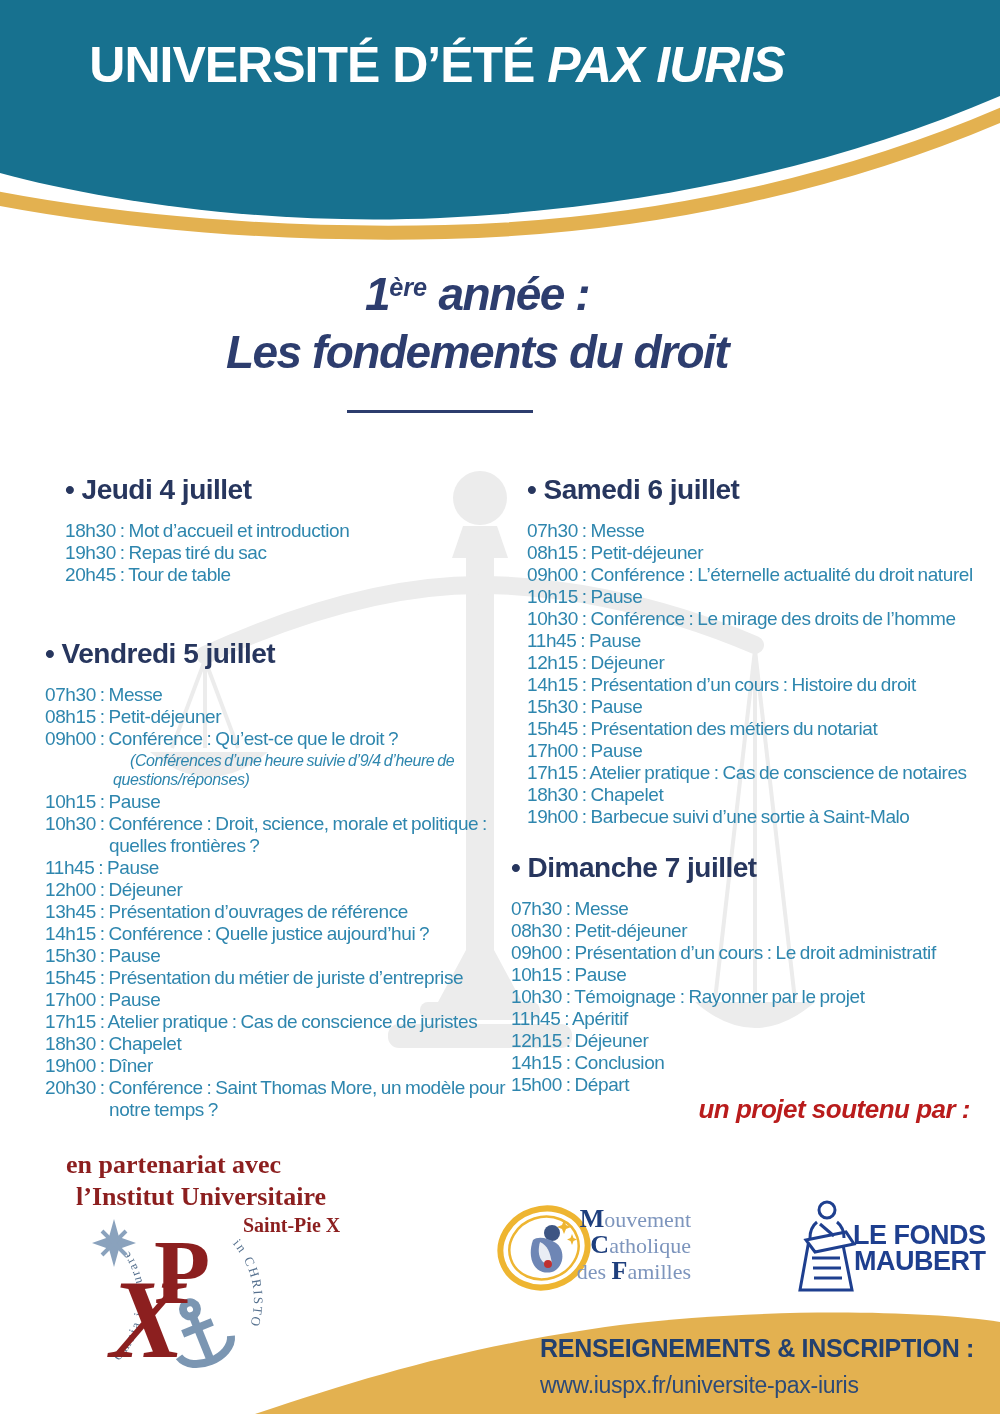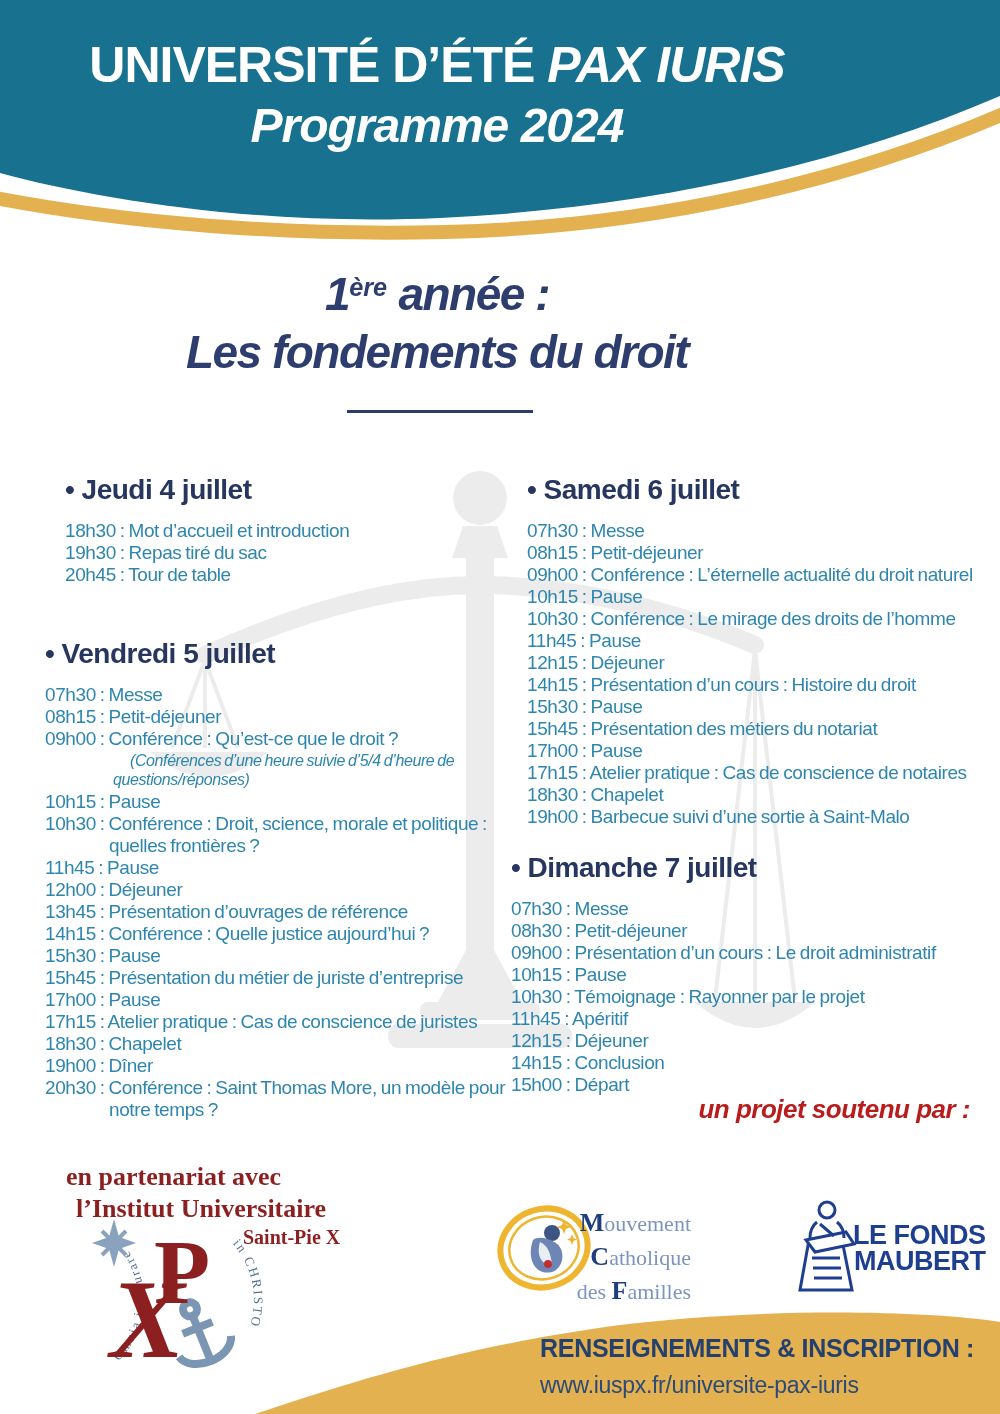--- a/index.html
+++ b/index.html
@@ -8,49 +8,49 @@
     font-family:"Liberation Sans",sans-serif;
   }
   
   .banner-svg{position:absolute;left:0;top:0;}
   .banner-text{position:absolute;left:0;top:36px;width:874px;text-align:center;color:#ffffff;}
   .banner-line1{font-size:50px;font-weight:bold;letter-spacing:-1px;line-height:58px;}
   .banner-line1 .it{font-style:italic;}
   .banner-line2{font-size:48px;font-weight:bold;font-style:italic;letter-spacing:-1px;line-height:56px;margin-top:4px;}
   
   .main-heading{position:absolute;left:0;top:258px;width:874px;text-align:center;
-    color:#2d3d6e;font-weight:bold;font-style:italic;}
+    color:#2d3d6e;font-weight:bold;font-style:italic;padding-left:40px;}
   .mh-line{font-size:46px;line-height:58px;letter-spacing:-1.5px;}
   .mh-line sup{font-size:55%;vertical-align:14px;letter-spacing:0;}
   .heading-rule{position:absolute;left:347px;top:410px;width:186px;height:3px;background:#2d3d6e;}
   
   .watermark{position:absolute;left:0;top:430px;pointer-events:none;}
   
   .day-section{position:absolute;}
   .day-header{color:#27365e;font-size:28px;font-weight:bold;letter-spacing:-0.5px;line-height:32px;margin-bottom:14px;}
   .items{color:#2e86ae;font-size:19px;line-height:22px;letter-spacing:-0.4px;word-spacing:-1px;}
   .item{padding-left:64px;text-indent:-64px;}
   .item.note{font-style:italic;font-size:16px;line-height:19px;padding-left:0;
     margin:1px 0 2px 68px;text-indent:17px;width:400px;}
   #sec-jeudi{left:45px;top:474px;width:478px;margin-left:20px;}
   #sec-vendredi{left:45px;top:638px;width:480px;}
   #sec-samedi{left:527px;top:474px;width:472px;}
   #sec-dimanche{left:511px;top:852px;width:472px;}
   
-  .partner-line{position:absolute;color:#8c1f1f;font-family:"Liberation Serif",serif;font-weight:bold;margin-top:12px;}
+  .partner-line{position:absolute;color:#8c1f1f;font-family:"Liberation Serif",serif;font-weight:bold;}
   #partner-l1{left:66px;top:1150px;font-size:26px;}
   #partner-l2{left:76px;top:1182px;font-size:26px;}
   #partner-l3{left:243px;top:1214px;font-size:20px;text-align:center;}
   .iuspx-logo{position:absolute;left:62px;top:1205px;}
   
   .supporters-label{position:absolute;left:530px;top:1094px;width:440px;text-align:right;
     color:#b91c1c;font-size:26px;font-weight:bold;font-style:italic;letter-spacing:-0.5px;}
   .mcf-logo{position:absolute;left:492px;top:1198px;}
   .mcf-text{position:absolute;left:575px;top:1206px;width:116px;text-align:right;
-    font-family:"Liberation Serif",serif;font-size:22px;line-height:33px;color:#7d95bd;}
+    font-family:"Liberation Serif",serif;font-size:22px;line-height:25px;color:#7d95bd;}
   .mcf-text .cap{color:#1e3f7d;font-weight:bold;font-size:26px;}
   .lfm-logo{position:absolute;left:782px;top:1192px;}
   .lfm-text{position:absolute;left:853px;top:1222px;color:#1e3f8f;font-weight:bold;
     font-size:27px;line-height:26px;letter-spacing:-0.5px;text-align:right;}
   
   .footer-svg{position:absolute;left:0;top:1234px;}
   .footer-line1{position:absolute;left:540px;top:1334px;color:#23406e;font-size:25px;
     font-weight:bold;letter-spacing:-0.3px;}
   .footer-line2{position:absolute;left:540px;top:1372px;color:#2c4a78;font-size:23px;letter-spacing:-0.3px;}
 </style>
@@ -60,21 +60,20 @@
 <div class="poster">
 
   <svg class="banner-svg" width="1000" height="250" viewBox="0 0 1000 250">
     <path d="M-5,198 C 120,222 280,236 445,232 C 655,227 850,181 1010,111" fill="none" stroke="#e3b150" stroke-width="14"></path>
     <path d="M0,0 H1000 V96 C 840,165 650,208 440,218 C 260,226 100,200 0,173 Z" fill="#17718f"></path>
   </svg>
   <div class="banner-text">
     <div class="banner-line1">
       <span>UNIVERSITÉ D’ÉTÉ </span><span class="it">PAX IURIS</span>
     </div>
-    <div class="banner-line2">Programme 2024</div>
   </div>
 
   <svg class="watermark" width="1000" height="660" viewBox="0 0 1000 660">
     <g fill="#ececec" stroke="none">
       <circle cx="480" cy="68" r="27"></circle>
       <path d="M452,128 L508,128 L497,96 L463,96 Z"></path>
       <rect x="466" y="124" width="28" height="400"></rect>
       <path d="M466,520 L494,520 L522,572 L438,572 Z"></path>
       <rect x="420" y="572" width="120" height="18" rx="8"></rect>
       <rect x="388" y="594" width="184" height="24" rx="11"></rect>
@@ -108,21 +107,21 @@
       </div>
   </div>
 
   <div class="day-section" id="sec-vendredi">
     <div class="day-header"><span>•</span> <span>Vendredi 5 juillet</span></div>
     <div class="items">
 
     <div class="item">07h30 : Messe</div>
         <div class="item">08h15 : Petit-déjeuner</div>
         <div class="item">09h00 : Conférence : Qu’est-ce que le droit ?</div>
-        <div class="item note">(Conférences d’une heure suivie d’5/4 d’heure de questions/réponses)</div>
+        <div class="item note">(Conférences d’une heure suivie d’9/4 d’heure de questions/réponses)</div>
         <div class="item">10h15 : Pause</div>
         <div class="item">10h30 : Conférence : Droit, science, morale et politique : quelles frontières ?</div>
         <div class="item">11h45 : Pause</div>
         <div class="item">12h00 : Déjeuner</div>
         <div class="item">13h45 : Présentation d’ouvrages de référence</div>
         <div class="item">14h15 : Conférence : Quelle justice aujourd’hui ?</div>
         <div class="item">15h30 : Pause</div>
         <div class="item">15h45 : Présentation du métier de juriste d’entreprise</div>
         <div class="item">17h00 : Pause</div>
         <div class="item">17h15 : Atelier pratique : Cas de conscience de juristes</div>

